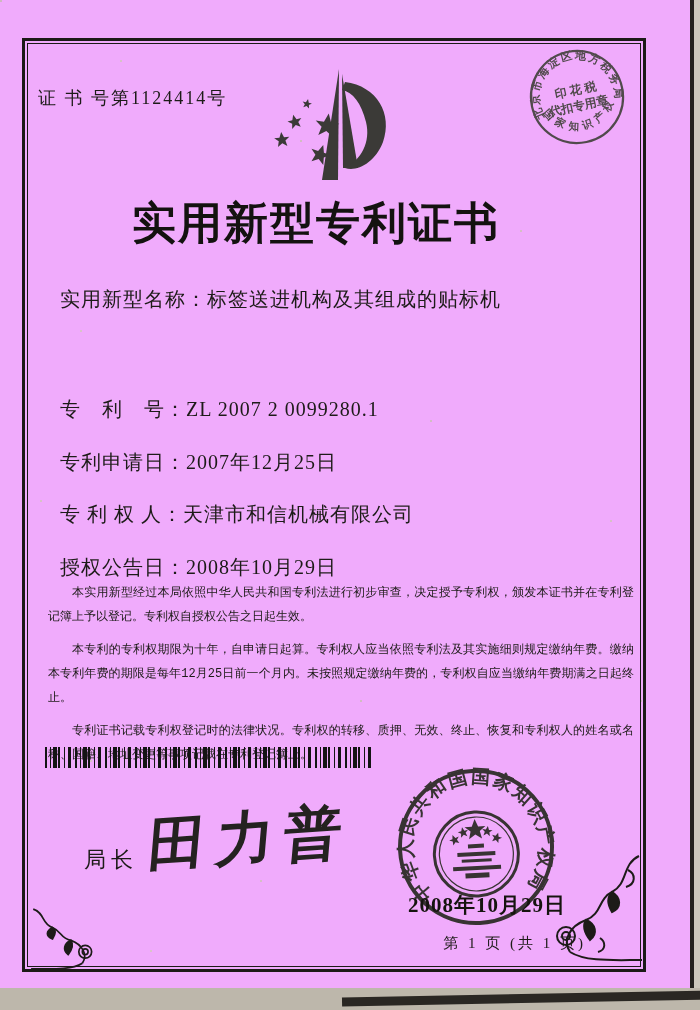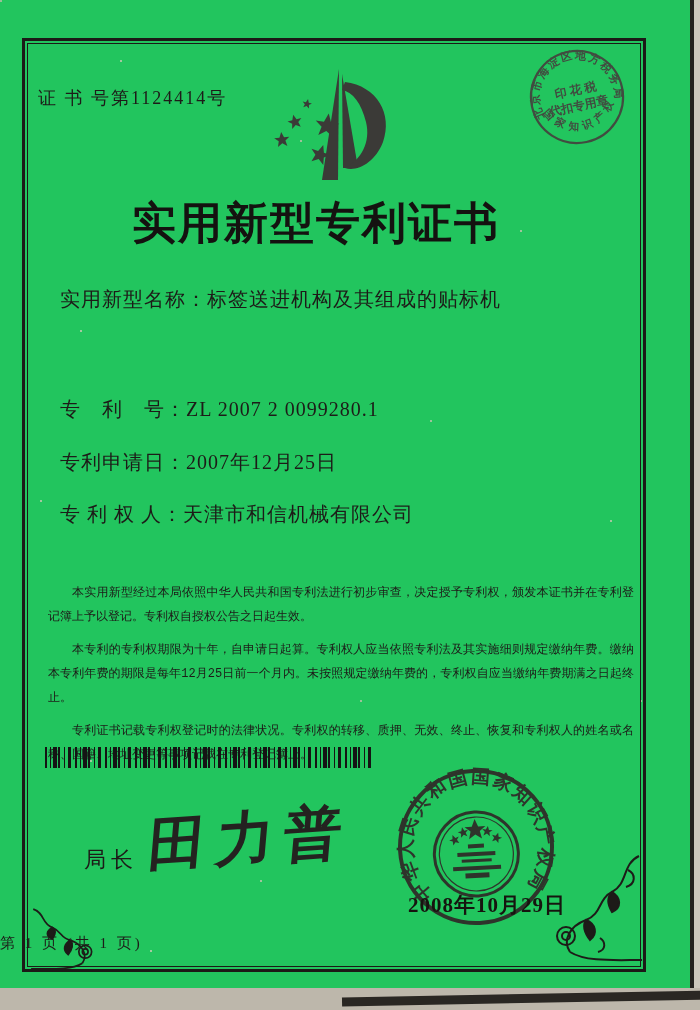--- a/index.html
+++ b/index.html
@@ -1,16 +1,16 @@
 <!DOCTYPE html>
 <html><head>
 <meta charset="utf-8">
 <style>
   html,body{margin:0;padding:0;background:#d8d4cb;}
-  .page{position:relative;width:700px;height:1010px;background:#22c55e;overflow:hidden;
+  .page{position:relative;width:700px;height:1010px;background:#f0abfc;overflow:hidden;
         font-family:"Liberation Serif","DejaVu Serif",serif;color:#1d1b18;}
   
   .speck{position:absolute;width:2px;height:2px;background:#c3bcab;border-radius:50%;
     box-shadow:120px 60px 0 #cfc8b6, 300px 140px 0 #c8c1af, 520px 230px 0 #cdc5b2,
     80px 330px 0 #d2cab8, 430px 420px 0 #c9c2b0, 610px 520px 0 #cfc7b5,
     200px 610px 0 #ccc4b2, 90px 760px 0 #d1c9b7, 360px 700px 0 #c7c0ae,
     560px 120px 0 #cbc4b2, 40px 500px 0 #d0c8b6, 260px 880px 0 #ccc5b3,
     640px 700px 0 #c9c1af, 150px 950px 0 #d3cbb9;}
   .edge-right-dark{position:absolute;left:690px;top:0;width:4px;height:992px;background:#23211e;}
   .edge-right-gray{position:absolute;left:694px;top:0;width:6px;height:992px;background:#ccc7bc;}
@@ -39,21 +39,21 @@
   .barcode{position:absolute;left:45px;top:747px;width:326px;height:21px;background:
     repeating-linear-gradient(90deg,#141414 0 2px,transparent 2px 5px,#141414 5px 6px,
     transparent 6px 8px,#141414 8px 12px,transparent 12px 13px,#141414 13px 15px,
     transparent 15px 19px,#141414 19px 20px,transparent 20px 23px,#141414 23px 26px,
     transparent 26px 30px);}
   
   .sig-role{position:absolute;left:84px;top:845px;font-size:22px;letter-spacing:5px;}
   .sig-name{position:absolute;left:148px;top:800px;font-size:58px;font-weight:bold;
             letter-spacing:10px;color:#242220;transform:rotate(-4deg) skewX(-9deg);white-space:nowrap;}
   
-  .footer{position:absolute;left:0;top:934px;width:586px;text-align:left;
+  .footer{position:absolute;left:0;top:934px;width:586px;text-align:right;
           font-size:15px;letter-spacing:3px;}
   
   .orn{position:absolute;}
   .orn-left{left:18px;top:892px;transform:scaleX(-1);}
   .orn-right{left:542px;top:852px;}
 </style>
 </head>
 <body>
 
 <div class="page">
@@ -96,20 +96,21 @@
       <text x="55" y="68" text-anchor="middle" font-size="12" font-weight="bold">代扣专用章</text>
     </g>
   </svg>
 
   <div class="title">实用新型专利证书</div>
 
   <div class="field f1"><span>实用新型名称：</span><span>标签送进机构及其组成的贴标机</span></div>
   <div class="field f3"><span>专　利　号：</span><span>ZL 2007 2 0099280.1</span></div>
   <div class="field f4"><span>专利申请日：</span><span>2007年12月25日</span></div>
   <div class="field f5"><span>专 利 权 人：</span><span>天津市和信机械有限公司</span></div>
+  <div class="field f6"><span>授权公告日：</span><span>2008年10月29日</span></div>
 
   <div class="body-text">
     <p>本实用新型经过本局依照中华人民共和国专利法进行初步审查，决定授予专利权，颁发本证书并在专利登记簿上予以登记。专利权自授权公告之日起生效。</p>
     <p>本专利的专利权期限为十年，自申请日起算。专利权人应当依照专利法及其实施细则规定缴纳年费。缴纳本专利年费的期限是每年12月25日前一个月内。未按照规定缴纳年费的，专利权自应当缴纳年费期满之日起终止。</p>
     <p>专利证书记载专利权登记时的法律状况。专利权的转移、质押、无效、终止、恢复和专利权人的姓名或名称、国籍、地址变更等事项记载在专利登记簿上。</p>
   </div>
 
   <div class="barcode"></div>
 
   <div class="sig-role">局长</div>

